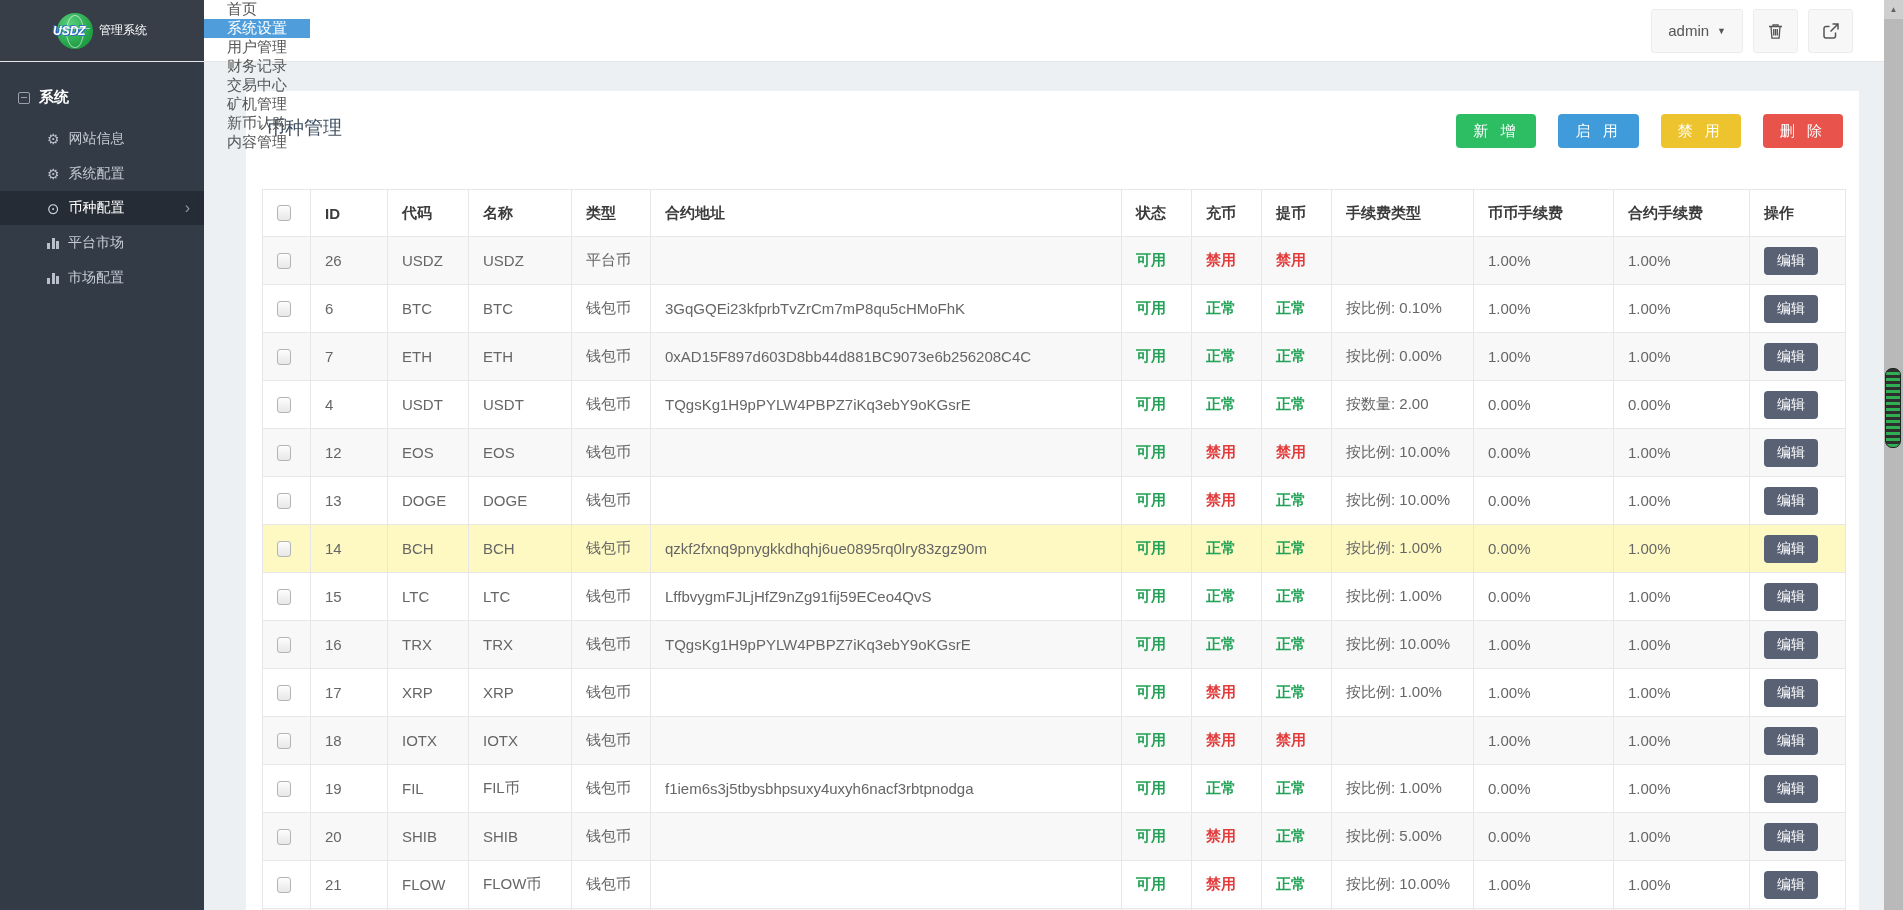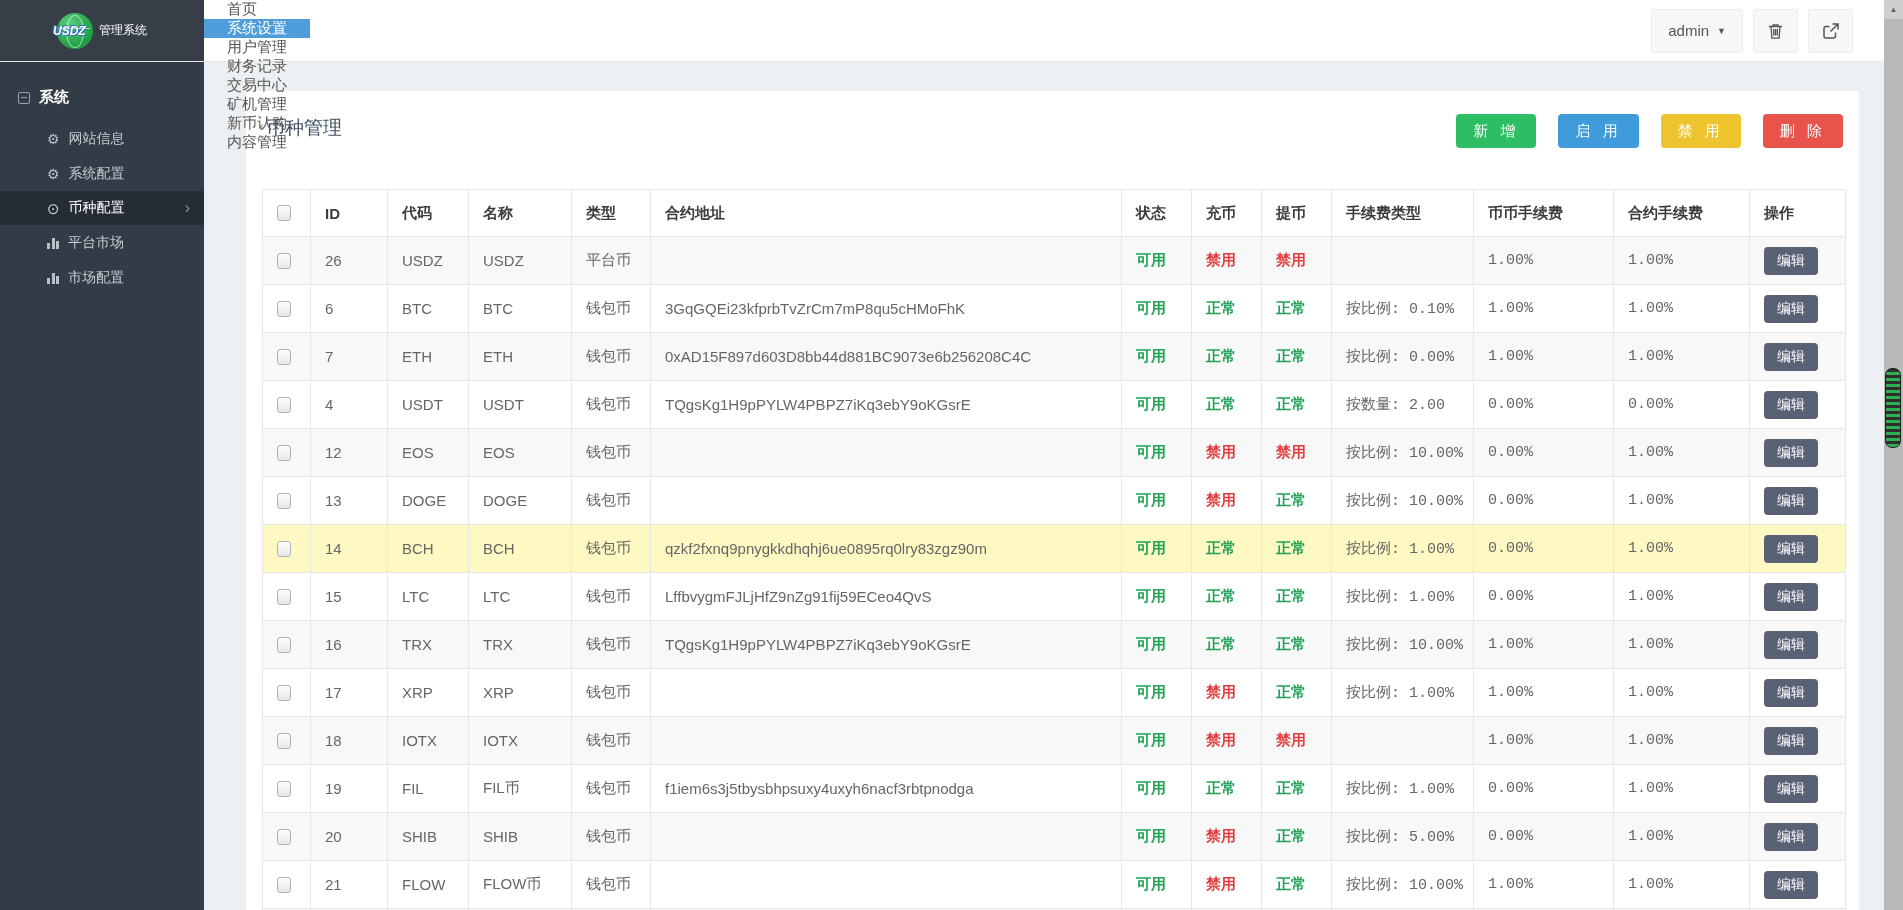--- a/index.html
+++ b/index.html
@@ -57,21 +57,21 @@
     letter-spacing:4px; cursor:pointer; font-family:inherit; white-space:nowrap; }
 
   
   table.coin { width:1583px; margin:0 16px; border-collapse:collapse; table-layout:fixed; }
   table.coin th, table.coin td { border:1px solid #e7e7e7; text-align:left; padding:0 14px;
     overflow:hidden; white-space:nowrap; }
   table.coin th { height:47px; font-size:15px; color:#3c3c3c; font-weight:bold; background:#fff; }
   table.coin td { height:48px; font-size:15px; color:#666; }
   tr.stripe td { background:#f8f8f8; }
   tr.hl td { background:#fef9c3; }
-  td.gray, th.gray { color:#7e8994;font-family:Liberation Mono, monospace; }
+  td.gray, th.gray { color:#7e8994; }
   .st-green { color:#23a358; font-weight:bold; }
   .st-red { color:#e23c3c; font-weight:bold; }
   .cbx { width:14px; height:16px; border:1px solid #b4b4b4; border-radius:3px;
     background:linear-gradient(#fdfdfd,#e7e7e7); cursor:pointer; }
   .edit-btn { background:#596175; color:#fff; border:none; border-radius:4px; padding:5px 13px;
     font-size:14px; cursor:pointer; font-family:inherit; }
 
   
   .scrollbar { position:absolute; top:0; right:0; width:19px; height:910px; background:#b9b9b9; z-index:30; }
   .sb-up { position:absolute; top:0; left:0; width:19px; height:19px; background:#cfcfcf;

